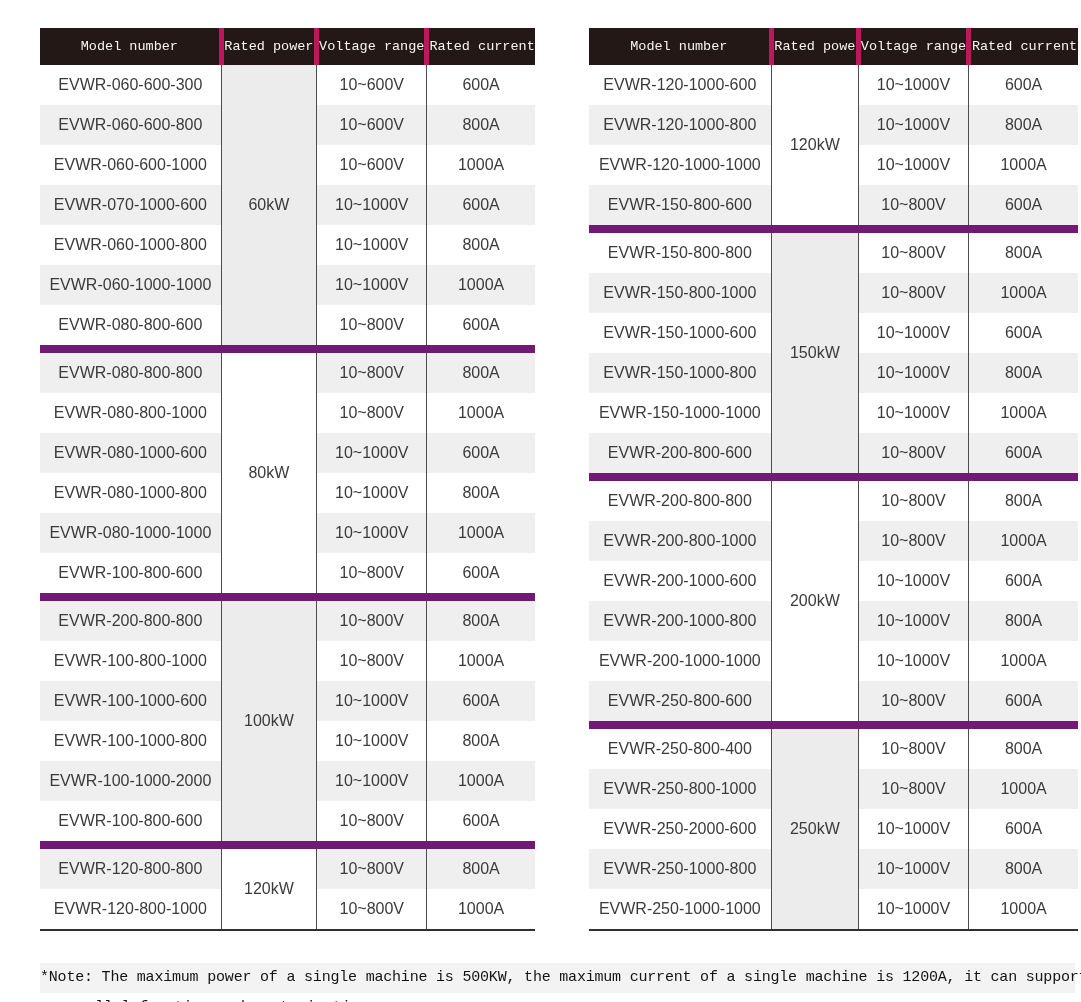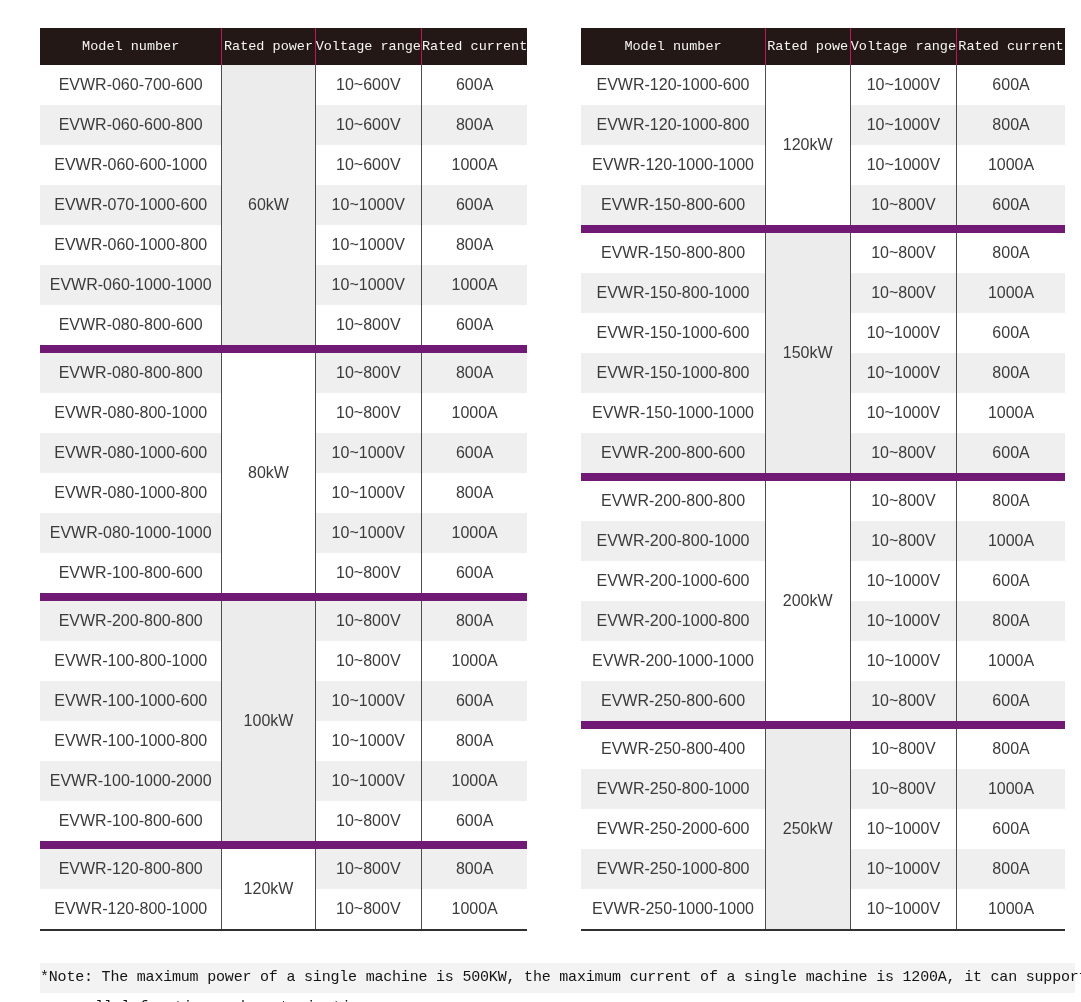--- a/index.html
+++ b/index.html
@@ -8,21 +8,21 @@
     background: #ffffff;
     width: 1081px;
     height: 1002px;
     font-family: "Liberation Sans", sans-serif;
     overflow: hidden;
   }
   .page {
     box-sizing: border-box;
     width: 1081px;
     height: 1002px;
-    padding: 28px 16px 0 40px;
+    padding: 28px 3px 0 40px;
   }
   .tables-wrap {
     display: flex;
     align-items: flex-start;
     gap: 54px;
   }
   table.spec {
     border-collapse: collapse;
     table-layout: fixed;
     border-bottom: 2px solid #303030;
@@ -32,21 +32,21 @@
     color: var(--header-fg, #ffffff);
     font-family: "Liberation Mono", monospace;
     font-weight: normal;
     font-size: 13.5px;
     height: 37px;
     text-align: center;
     white-space: nowrap;
     overflow: visible;
     padding: 0;
   }
-  table.spec th + th { border-left: 1px solid #be185d; }
+  table.spec th + th { border-left: 5px solid #be185d; }
   table.spec td {
     height: 40px;
     text-align: center;
     vertical-align: middle;
     font-size: 16px;
     color: #3b3b3b;
     padding: 0;
     white-space: nowrap;
   }
   table.spec td[data-name="rated-power-cell"],
@@ -94,21 +94,21 @@
       <thead data-name="table-header-row-left">
           <tr>
             <th data-name="column-header">Model number</th>
             <th data-name="column-header">Rated power</th>
             <th data-name="column-header">Voltage range</th>
             <th data-name="column-header">Rated current</th>
           </tr>
         </thead>
       <tbody>
           <tr data-name="table-row">
-            <td data-name="model-cell">EVWR-060-700-600</td>
+            <td data-name="model-cell">EVWR-060-600-300</td>
             <td data-name="rated-power-cell" rowspan="7" class="cell-gray">60kW</td>
             <td data-name="voltage-range-cell">10~600V</td>
             <td data-name="rated-current-cell">600A</td>
           </tr>
           <tr data-name="table-row" class="stripe">
             <td data-name="model-cell">EVWR-060-600-800</td>
             <td data-name="voltage-range-cell">10~600V</td>
             <td data-name="rated-current-cell">800A</td>
           </tr>
           <tr data-name="table-row">

